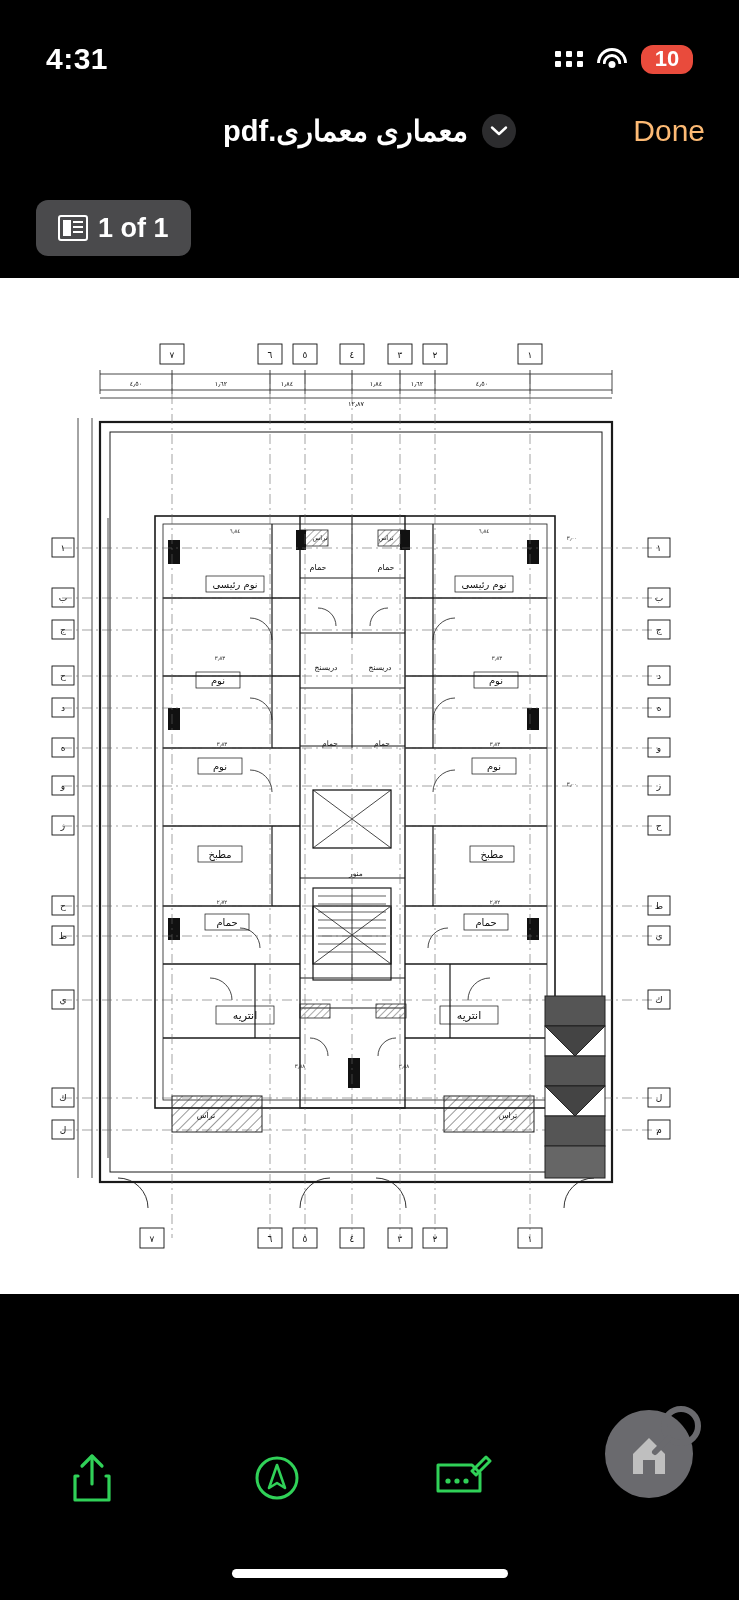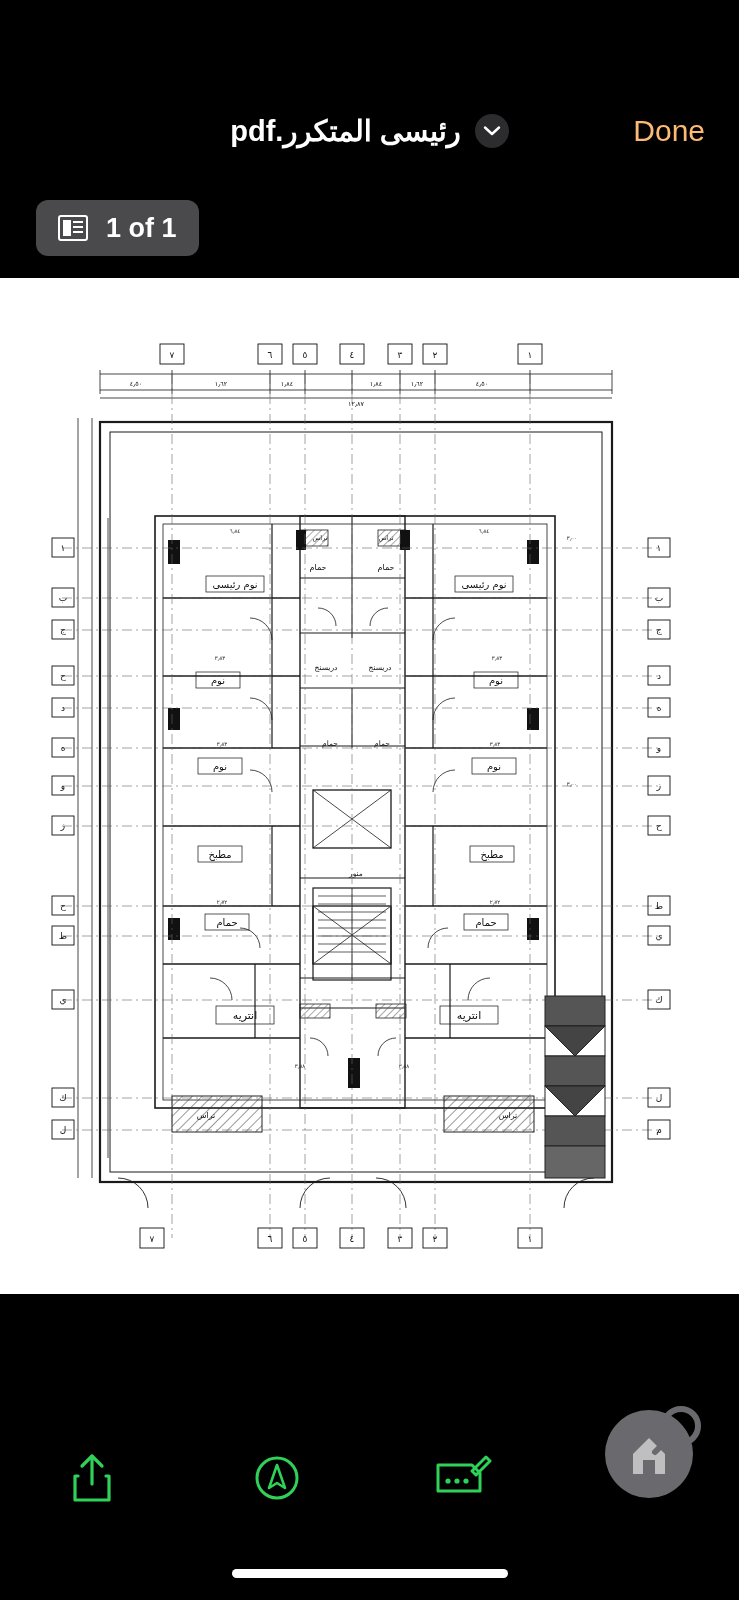--- a/index.html
+++ b/index.html
@@ -123,21 +123,21 @@
   
   .page-pill {
     position: absolute;
     top: 200px;
     left: 36px;
     height: 56px;
     background: #4a4a4c;
     border-radius: 12px;
     display: flex;
     align-items: center;
-    gap: 18px;
+    gap: 10px;
     padding: 0 22px;
   }
   .pill-icon {
     width: 30px; height: 26px;
     border: 2.5px solid #fff;
     border-radius: 3px;
     position: relative;
     display: block;
   }
   .pill-icon::before {
@@ -206,24 +206,43 @@
     width: 120px;
     height: 120px;
     opacity: 0.75;
   }
 </style>
 </head>
 <body>
 
 <div class="phone">
 
+  <div class="status-bar">
+    <div class="status-time">4:31</div>
+    <div class="status-right">
+      <span class="cell-bars">
+        <i></i>
+          <i></i>
+          <i></i>
+          <i></i>
+          <i></i>
+          <i></i>
+      </span>
+      <span class="wifi-icon">
+        <span class="a"></span>
+          <span class="b"></span>
+          <span class="c"></span>
+      </span>
+      <span class="battery">10</span>
+    </div>
+  </div>
 
   <div class="title-bar">
     <div class="title-center">
-      <span class="doc-title">رئيسى المتكرر.pdf</span>
+      <span class="doc-title">معمارى معمارى.pdf</span>
       <span class="chevron-btn">
         <svg width="18" height="12" viewBox="0 0 18 12" fill="none">
           <path d="M2 2.5 L9 9 L16 2.5" stroke="#ffffff" stroke-width="2.4" stroke-linecap="round" stroke-linejoin="round"></path>
         </svg>
       </span>
     </div>
     <div class="done-btn">Done</div>
   </div>
 
   <div class="page-pill">

